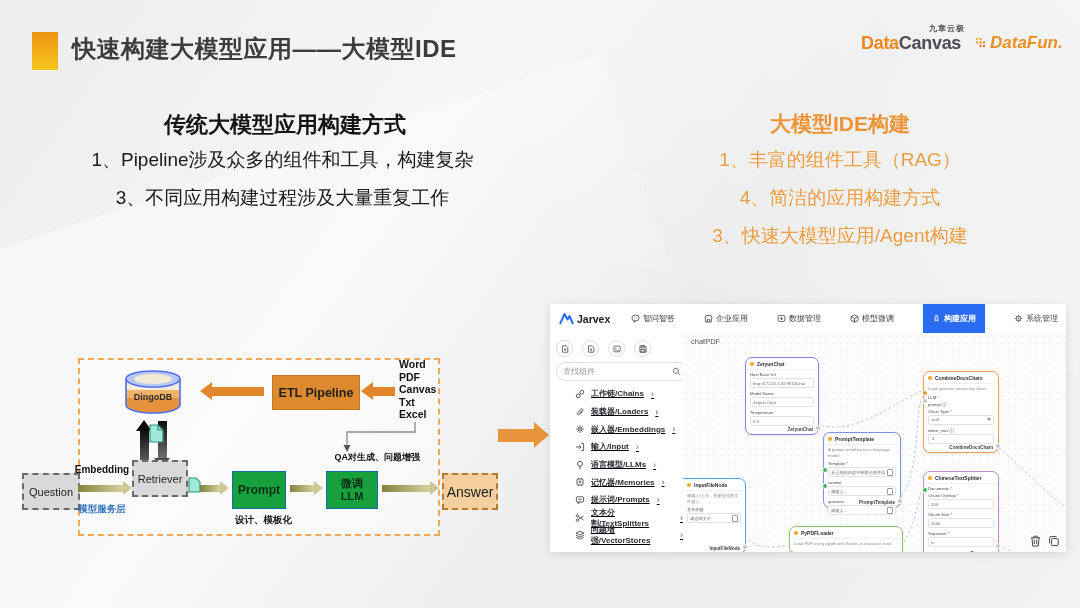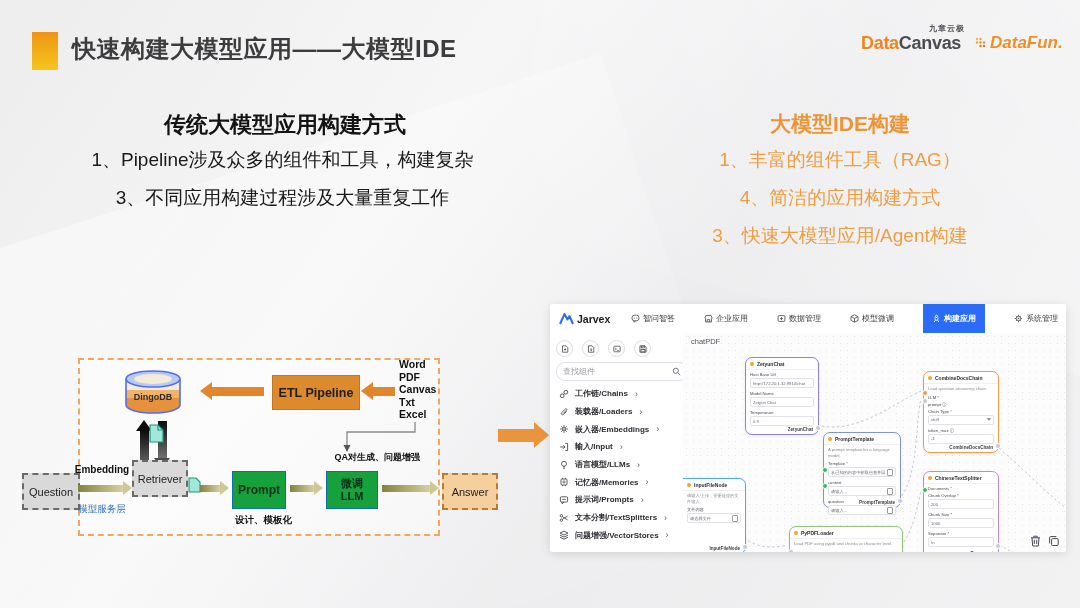--- a/index.html
+++ b/index.html
@@ -24,24 +24,24 @@
   .col-items div{line-height:23px;}
   .orange,.orange div{color:#ee9d42;}
   .orange-t{color:#ed9435;}
   
   .dash-box{left:78px;top:358px;width:358px;height:174px;border:2px dashed #f2a85c;background:rgba(255,255,255,.45);}
   .gray-box{background:#d9d9d9;border:2px dashed #6a6a6a;display:flex;align-items:center;justify-content:center;
     font-size:11px;color:#222;}
   .green-box{background:#17a13c;border:1px solid #0f6fae;display:flex;flex-direction:column;align-items:center;justify-content:center;
     font-size:12px;color:#073018;font-weight:600;line-height:13px;}
   .etl-box{left:272px;top:375px;width:86px;height:33px;background:#dd8a2f;border:1px solid #c5771f;display:flex;align-items:center;justify-content:center;font-size:12.5px;font-weight:700;color:#21201e;}
-  .ans-box{left:442px;top:473px;width:52px;height:33px;background:#f6cf9e;border:2px dashed #b97a33;display:flex;align-items:center;justify-content:center;font-size:11px;color:#222;text-align:center;}
+  .ans-box{left:442px;top:473px;width:52px;height:33px;background:#f6cf9e;border:2px dashed #b97a33;display:flex;align-items:center;justify-content:center;font-size:14px;color:#222;text-align:center;}
   .filelist{left:399px;top:358px;font-size:10.5px;font-weight:600;color:#111;line-height:12.6px;}
   .small-note{font-size:9px;font-weight:700;color:#111;text-align:right;}
-  .blue-note{font-size:9.5px;font-weight:400;color:#2e6fc0;text-align:center;}
+  .blue-note{font-size:9.5px;font-weight:700;color:#2e6fc0;text-align:center;}
   .emb-note{font-size:10px;font-weight:700;color:#111;text-align:center;}
   
   .oarrow{height:7px;background:linear-gradient(90deg,#82833f,#d6d0a0);position:absolute;}
   .oarrow::after{content:"";position:absolute;right:-9px;top:-4px;border-left:9px solid #cfc896;border-top:7.5px solid transparent;border-bottom:7.5px solid transparent;}
   .larrow{height:9px;background:#e2862b;position:absolute;}
   .larrow::before{content:"";position:absolute;left:-12px;top:-5px;border-right:12px solid #e2862b;border-top:9.5px solid transparent;border-bottom:9.5px solid transparent;}
   .varrow{width:9px;position:absolute;background:linear-gradient(180deg,#0c0c0c,#6f6f6f);}
   .varrow.up::before{content:"";position:absolute;top:-11px;left:-4px;border-bottom:11px solid #0c0c0c;border-left:8.5px solid transparent;border-right:8.5px solid transparent;}
   .varrow.down::after{content:"";position:absolute;bottom:-11px;left:-4px;border-top:11px solid #4a4a4a;border-left:8.5px solid transparent;border-right:8.5px solid transparent;}
   .bigarrow{left:498px;top:429px;width:36px;height:13px;background:#e8953e;position:absolute;}
@@ -53,21 +53,21 @@
   .brand{position:absolute;left:27px;top:9px;font-size:10.5px;font-weight:800;color:#202024;}
   .navlist{position:absolute;right:8px;top:0;height:29px;display:flex;align-items:center;gap:29px;text-align:center;}
   .nav-item{display:flex;align-items:center;gap:3px;font-size:8px;color:#3c3c43;cursor:pointer;}
   .nav-item.active{background:#2b6cf6;color:#fff;padding:16px 9px;border-radius:4px;font-weight:600;}
   .sidebar{position:absolute;left:0;top:29px;width:133px;bottom:0;background:#fff;border-right:1px solid #ececf0;}
   .sb-tools{position:absolute;left:6px;top:7px;display:flex;gap:9px;}
   .sb-tool{width:15px;height:15px;border:1px solid #dcdce2;border-radius:50%;display:flex;align-items:center;justify-content:center;background:#fff;}
   .sb-search{position:absolute;left:6px;top:29px;width:118px;height:17px;border:1px solid #dfdfe5;border-radius:9px;
     display:flex;align-items:center;font-size:8px;color:#9a9aa2;padding:0 6px;justify-content:space-between;background:#fff;}
   .sb-list{position:absolute;left:0;top:52px;right:0;}
-  .sb-item{height:17.7px;display:flex;align-items:center;padding-left:9px;gap:6px;cursor:pointer;}
+  .sb-item{height:17.7px;display:flex;align-items:center;padding-left:25px;gap:6px;cursor:pointer;text-decoration:underline;}
   .sb-label{font-size:8px;color:#2e2e34;font-weight:600;}
   .chev{font-size:9px;color:#55555e;margin-left:1px;line-height:8px;}
   .canvas{position:absolute;left:133px;top:29px;right:0;bottom:0;background:#fcfcfd;overflow:hidden;
     background-image:radial-gradient(#e4e4ea 0.8px,transparent 0.8px);background-size:7px 7px;}
   .tab-label{position:absolute;left:8px;top:4px;font-size:7.5px;color:#55555e;}
   
   .node{position:absolute;background:#fff;border:1.3px solid var(--c);border-radius:7px;box-shadow:0 1px 3px rgba(0,0,0,.07);}
   .n-head{display:flex;align-items:center;gap:3px;padding:3px 4px 2px;border-bottom:1px solid #f0f0f4;}
   .n-dot{width:4px;height:4px;border-radius:50%;background:#f5a623;flex:none;}
   .n-title{font-size:5px;font-weight:700;color:#2d2d33;white-space:nowrap;overflow:hidden;}

